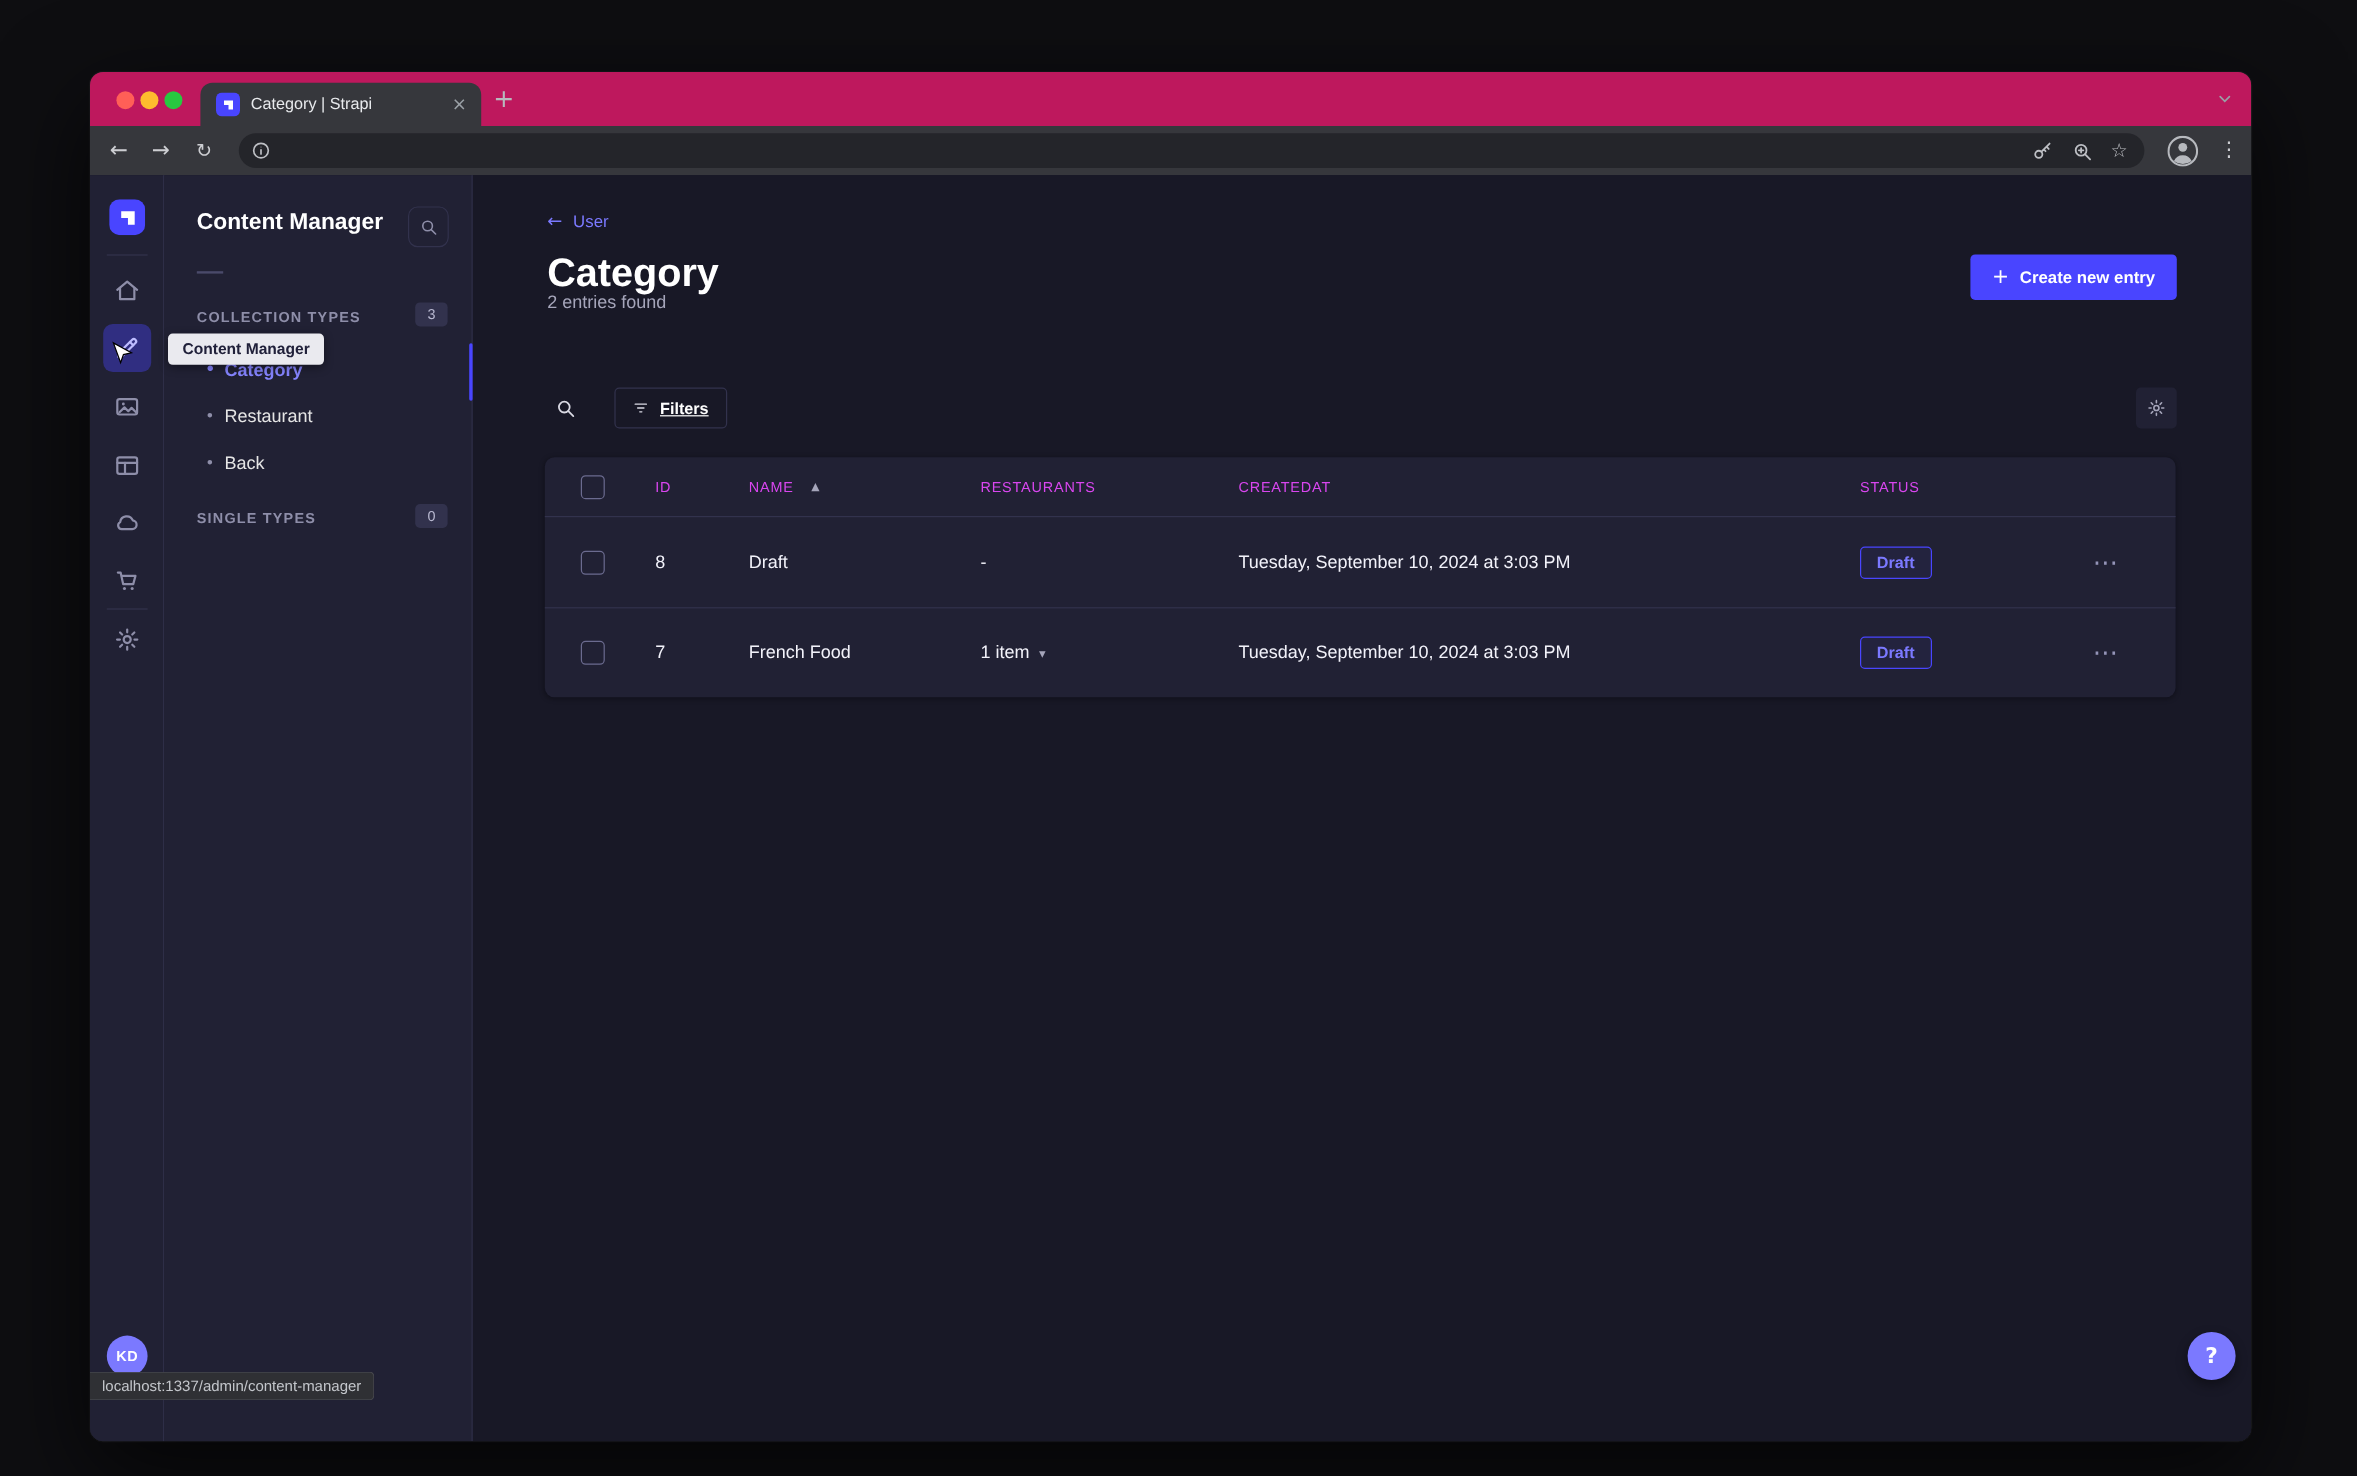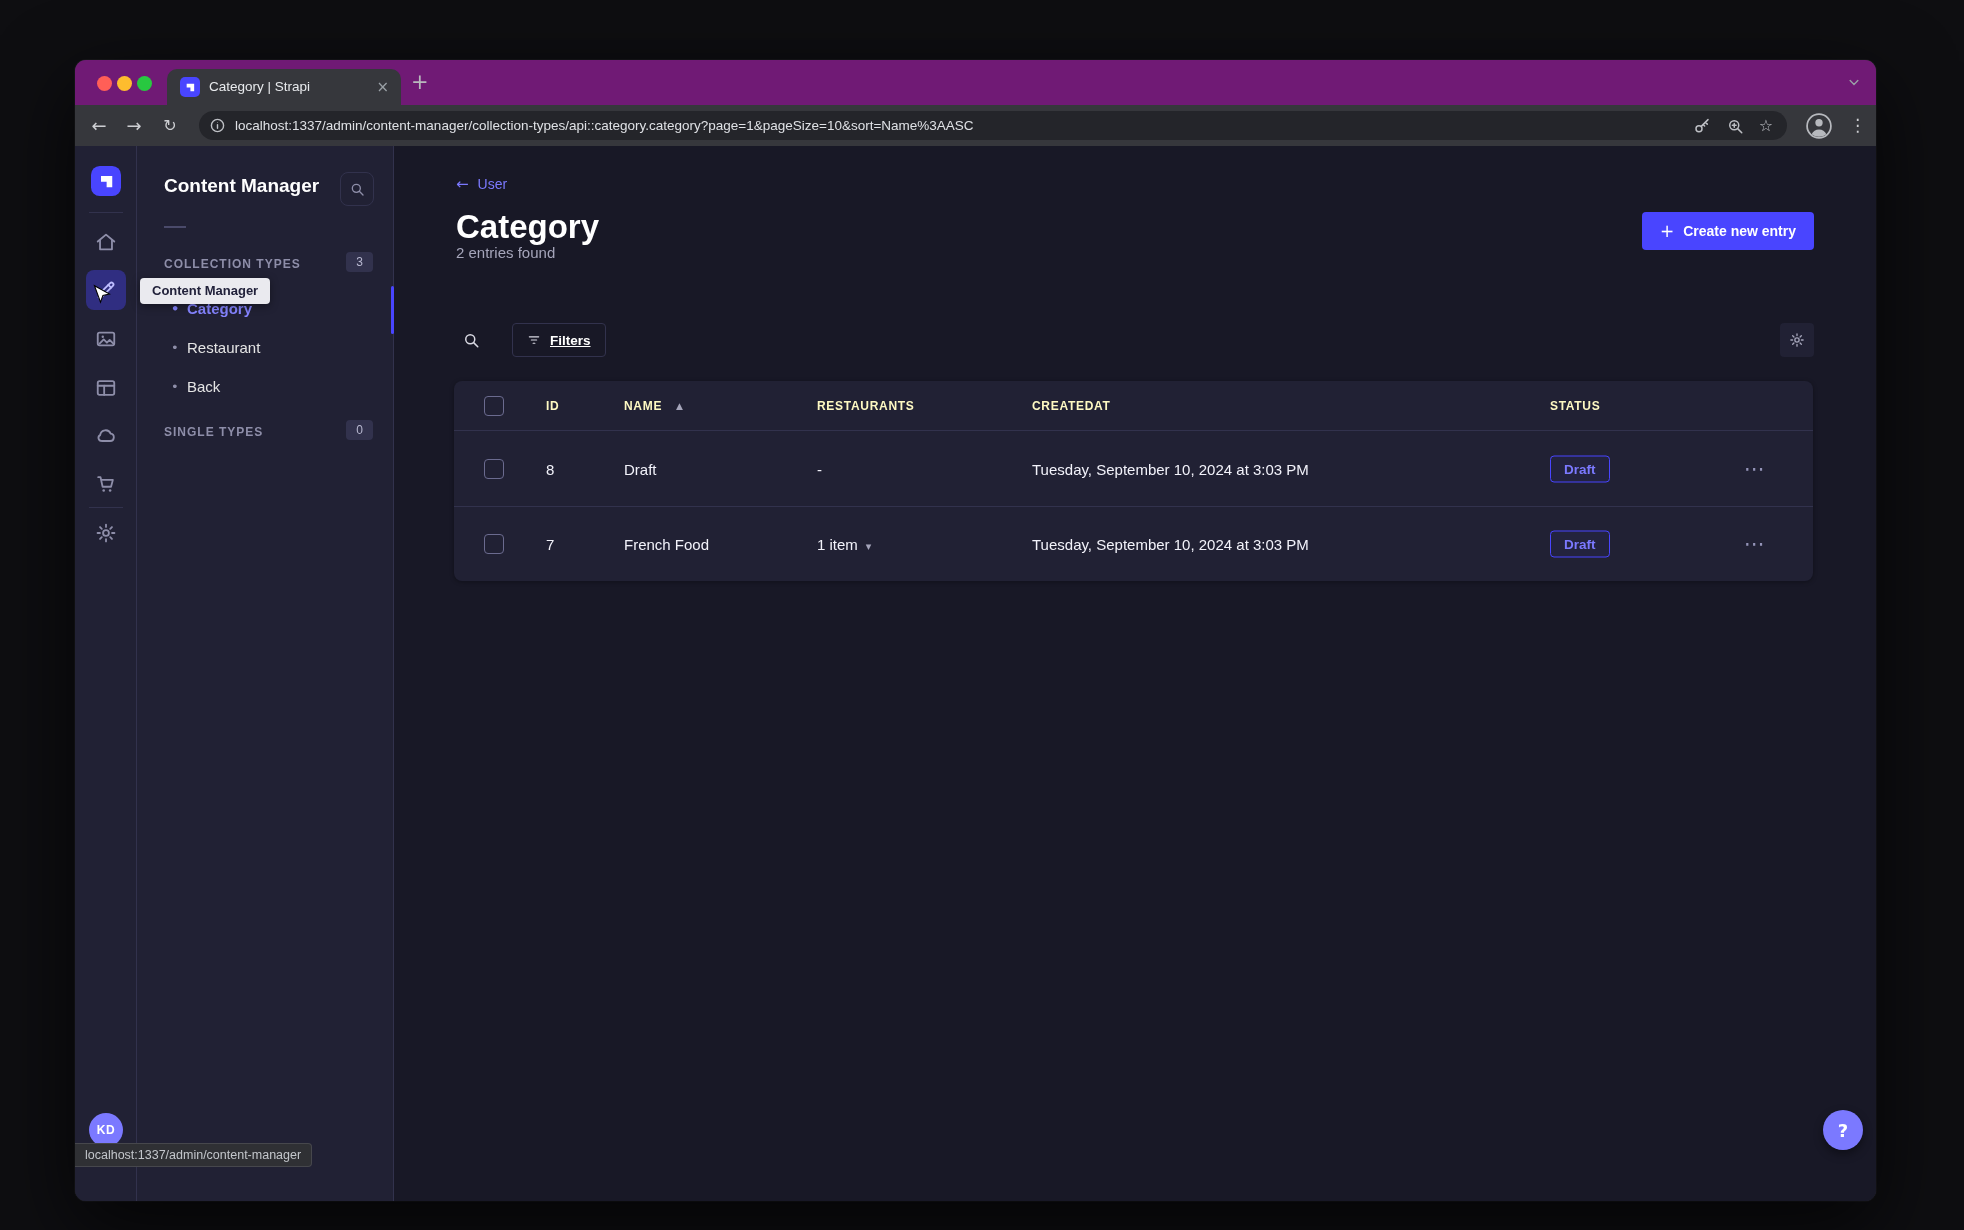--- a/index.html
+++ b/index.html
@@ -7,21 +7,21 @@
   body { font-family:"Liberation Sans", sans-serif; background:#0e0e11; }
   .glyph { font-family:"DejaVu Sans", sans-serif; }
 
   .stage { position:relative; width:1964px; height:1230px; }
 
   
   .window { position:absolute; left:75px; top:60px; width:1801px; height:1141px;
             border-radius:11px; overflow:hidden; background:#36373c;
             box-shadow:0 26px 80px rgba(0,0,0,.7), 0 0 0 1px rgba(255,255,255,.04); }
 
-  .tabstrip { position:absolute; top:0; left:0; right:0; height:45px; background:#701a75;padding-left:40px; }
+  .tabstrip { position:absolute; top:0; left:0; right:0; height:45px; background:#be185d;padding-left:40px; }
   .dot { position:absolute; top:16px; width:15px; height:15px; border-radius:50%; }
   .dot.red { left:22px; background:#ff5f57; }
   .dot.yellow { left:42px; background:#febc2e; }
   .dot.green { left:62px; background:#28c840; }
 
   .tab { position:absolute; left:92px; top:9px; width:234px; height:36px;
          background:#36373c; border-radius:10px 10px 0 0; }
   .favicon { position:absolute; left:13px; top:8px; width:20px; height:20px; }
   .favicon svg { display:block; }
   .tab-title { position:absolute; left:42px; top:0; line-height:36px; font-size:13.5px;
@@ -116,21 +116,21 @@
                    background:#212134; border-radius:4px; display:grid; place-items:center; color:#a5a5ba; }
 
   .table { position:absolute; left:60px; top:235px; width:1359px; background:#212134;
            border-radius:8px; box-shadow:0 1px 4px rgba(3,3,5,.35); }
   .thead { position:relative; height:50px; border-bottom:1px solid #32324d; }
   .trow { position:relative; height:75px; }
   .trow + .trow { border-top:1px solid #32324d; }
   .cell { position:absolute; top:50%; transform:translateY(-50%); white-space:nowrap; }
   .c-check{left:30px;} .c-id{left:92px;} .c-name{left:170px;} .c-sort{left:222px;}
   .c-rest{left:363px;} .c-date{left:578px;} .c-status{left:1096px;} .c-menu{left:1290px;}
-  .th { font-size:12px; font-weight:bold; letter-spacing:.7px; color:#fef9c3; }
+  .th { font-size:12px; font-weight:normal; letter-spacing:.7px; color:#d946ef; }
   .td { font-size:15px; color:#f2f2fa; }
   .c-sort { font-size:9px; color:#a5a5ba; }
   .checkbox { display:block; width:20px; height:20px; border:1px solid #6b6b8f; border-radius:4px; background:transparent; }
   .badge-draft { display:inline-block; padding:5px 13px; border:1px solid #4945ff; border-radius:4px;
                  color:#7b79ff; font-size:13.5px; font-weight:bold; background:rgba(73,69,255,.05); }
   .c-menu { font-size:21px; color:#9494b8; letter-spacing:1px; }
   .caret { font-size:11px; color:#a5a5ba; margin-left:8px; }
 
   .help-fab { position:absolute; left:1429px; top:964px; width:40px; height:40px; border-radius:50%;
               background:#7b79ff; color:#fff; font-size:18px; font-weight:bold;
@@ -174,21 +174,20 @@
       <span class="nav-ico nav-reload glyph">↻</span>
 
       <div class="omnibox">
         <span class="omni-info">
           <svg width="17" height="17" viewBox="0 0 24 24" fill="none" stroke="currentColor" stroke-width="2" stroke-linecap="round">
               <circle cx="12" cy="12" r="8.6"></circle>
               <path d="M12 11v5"></path>
               <circle cx="12" cy="7.8" r="0.6" fill="currentColor" stroke="none"></circle>
             </svg>
         </span>
-        <span class="url-text">localhost:1337/admin/content-manager/collection-types/api::category.category?page=1&amp;pageSize=10&amp;sort=Name%3AASC</span>
         <span class="omni-right">
           <span>
             <svg width="18" height="18" viewBox="0 0 24 24" fill="none" stroke="currentColor" stroke-width="2" stroke-linecap="round">
                 <circle cx="8" cy="15.5" r="4"></circle>
                 <path d="M11 12.5 20 3.5M16.5 7l2.5 2.5M13.5 10l2 2"></path>
               </svg>
           </span>
           <span>
             <svg width="18" height="18" viewBox="0 0 24 24" fill="none" stroke="currentColor" stroke-width="2" stroke-linecap="round">
                 <circle cx="11" cy="11" r="6"></circle>

